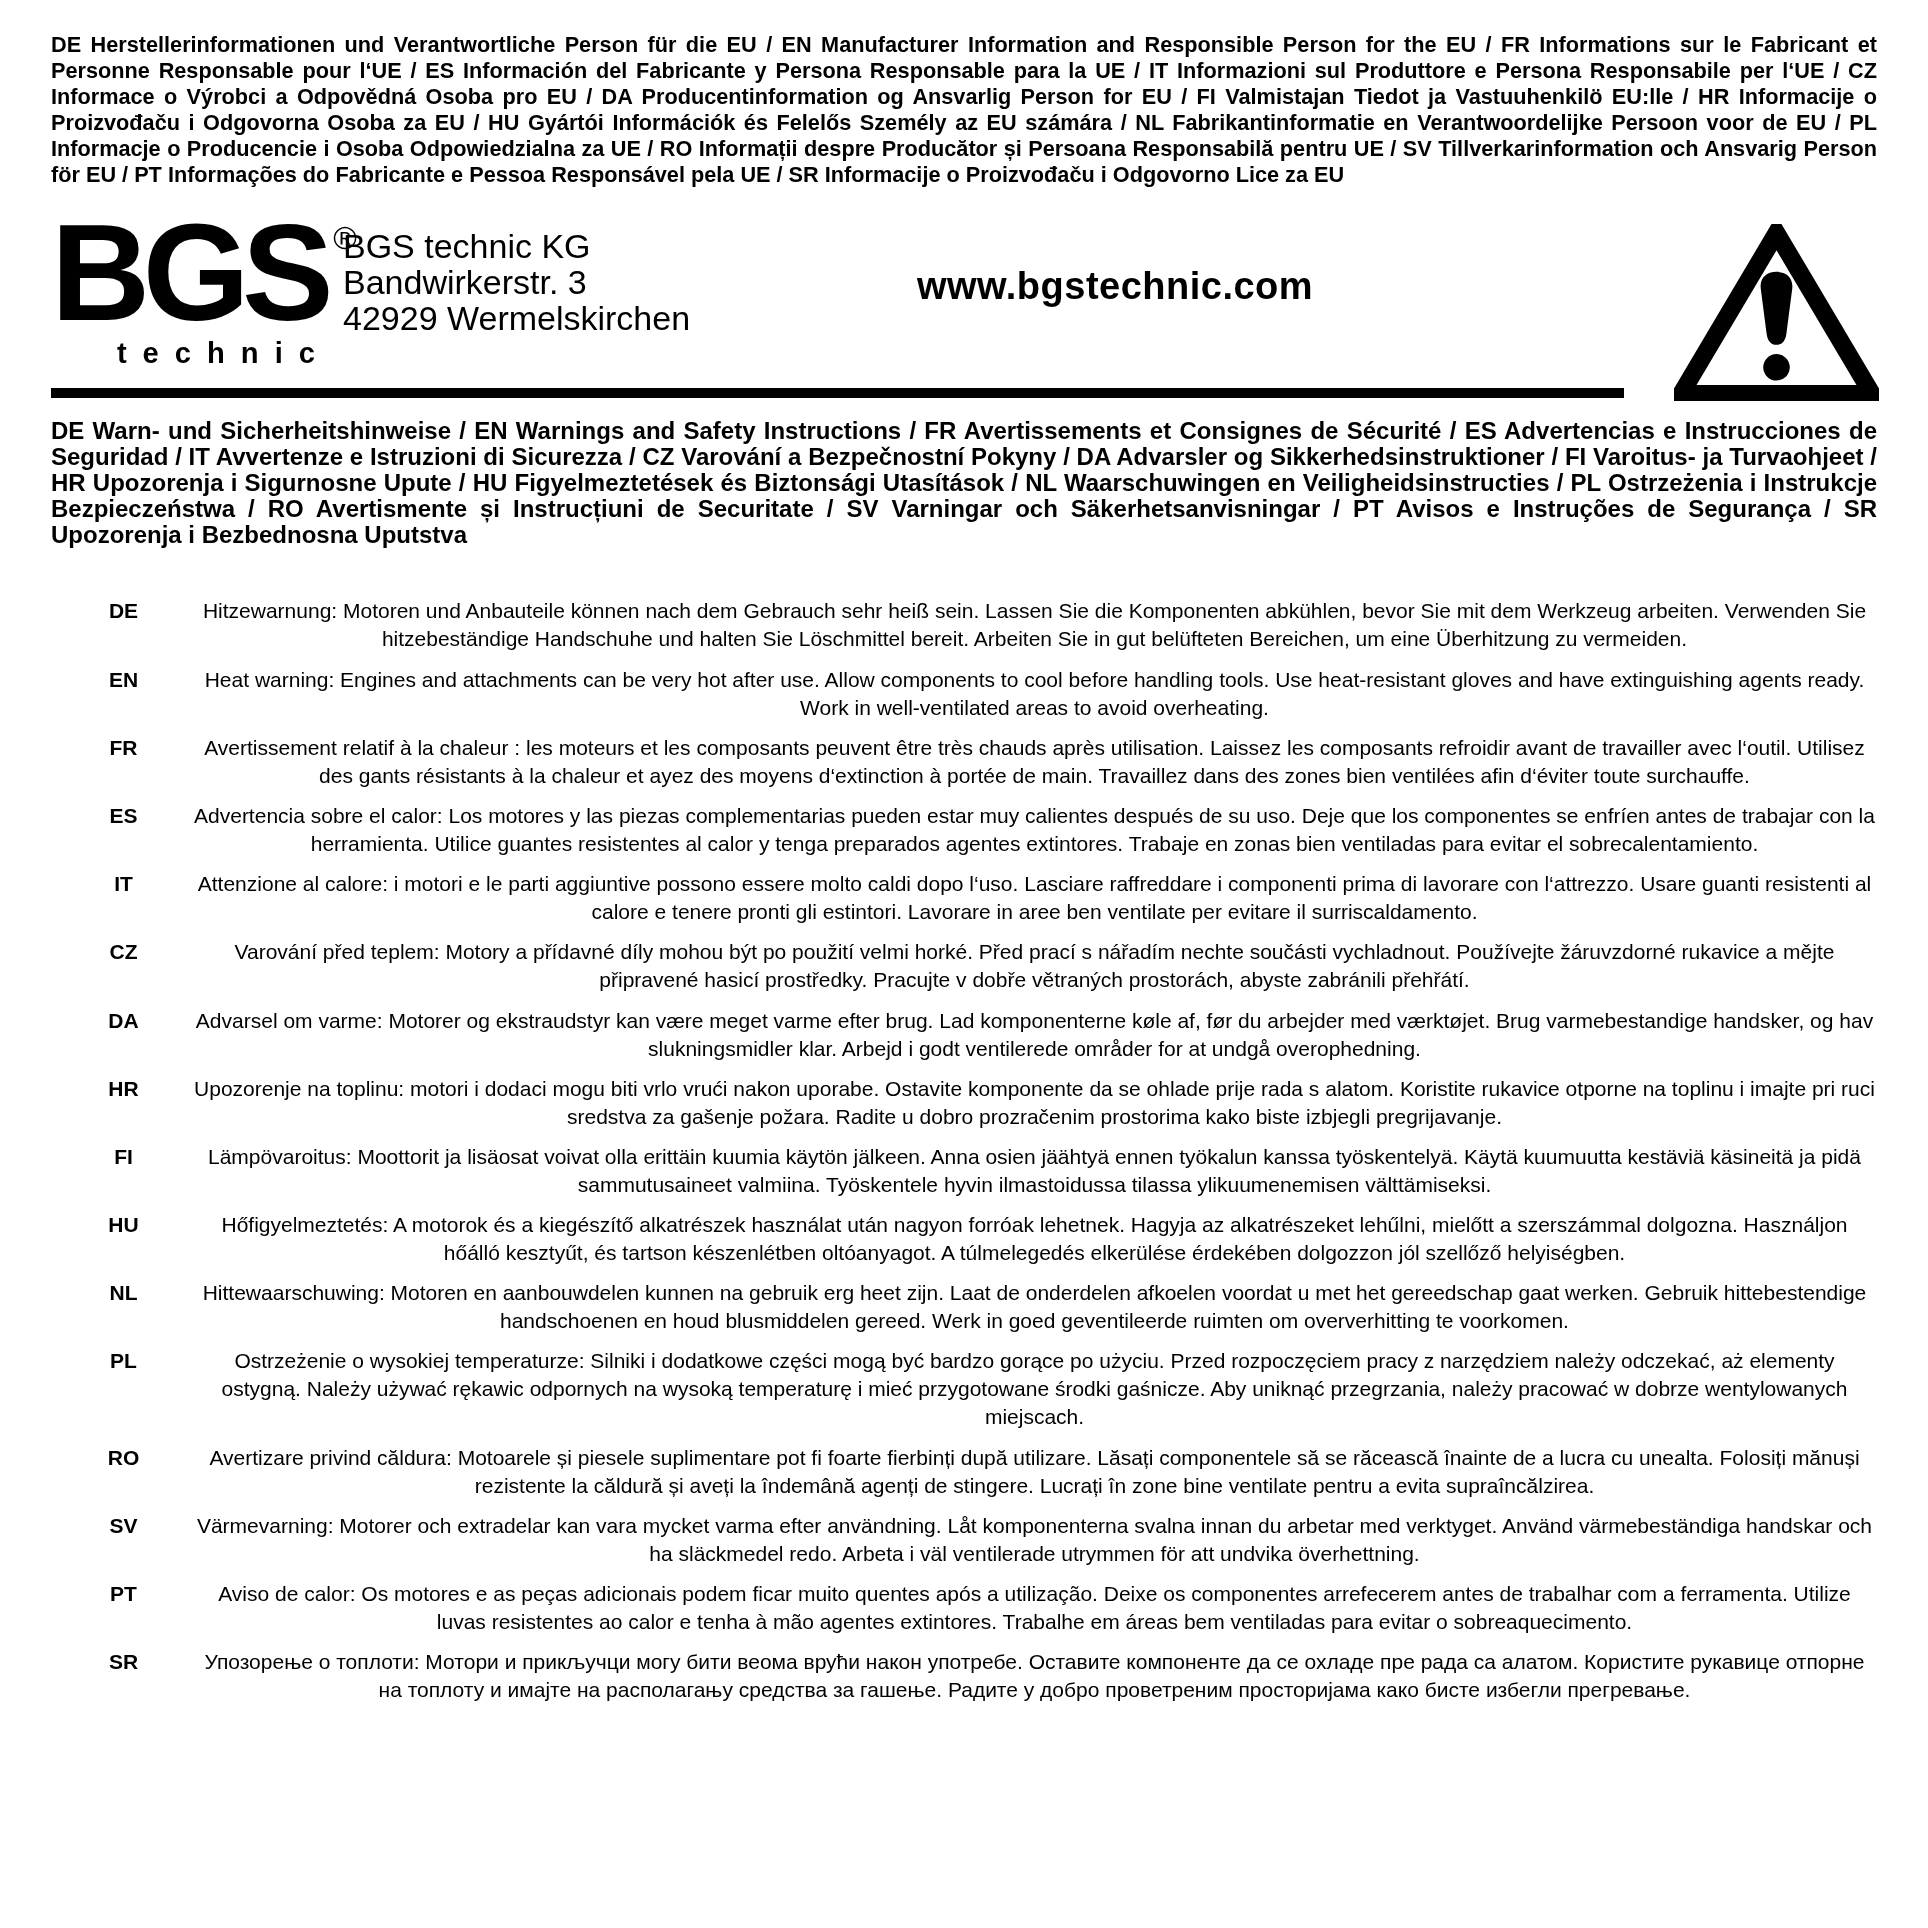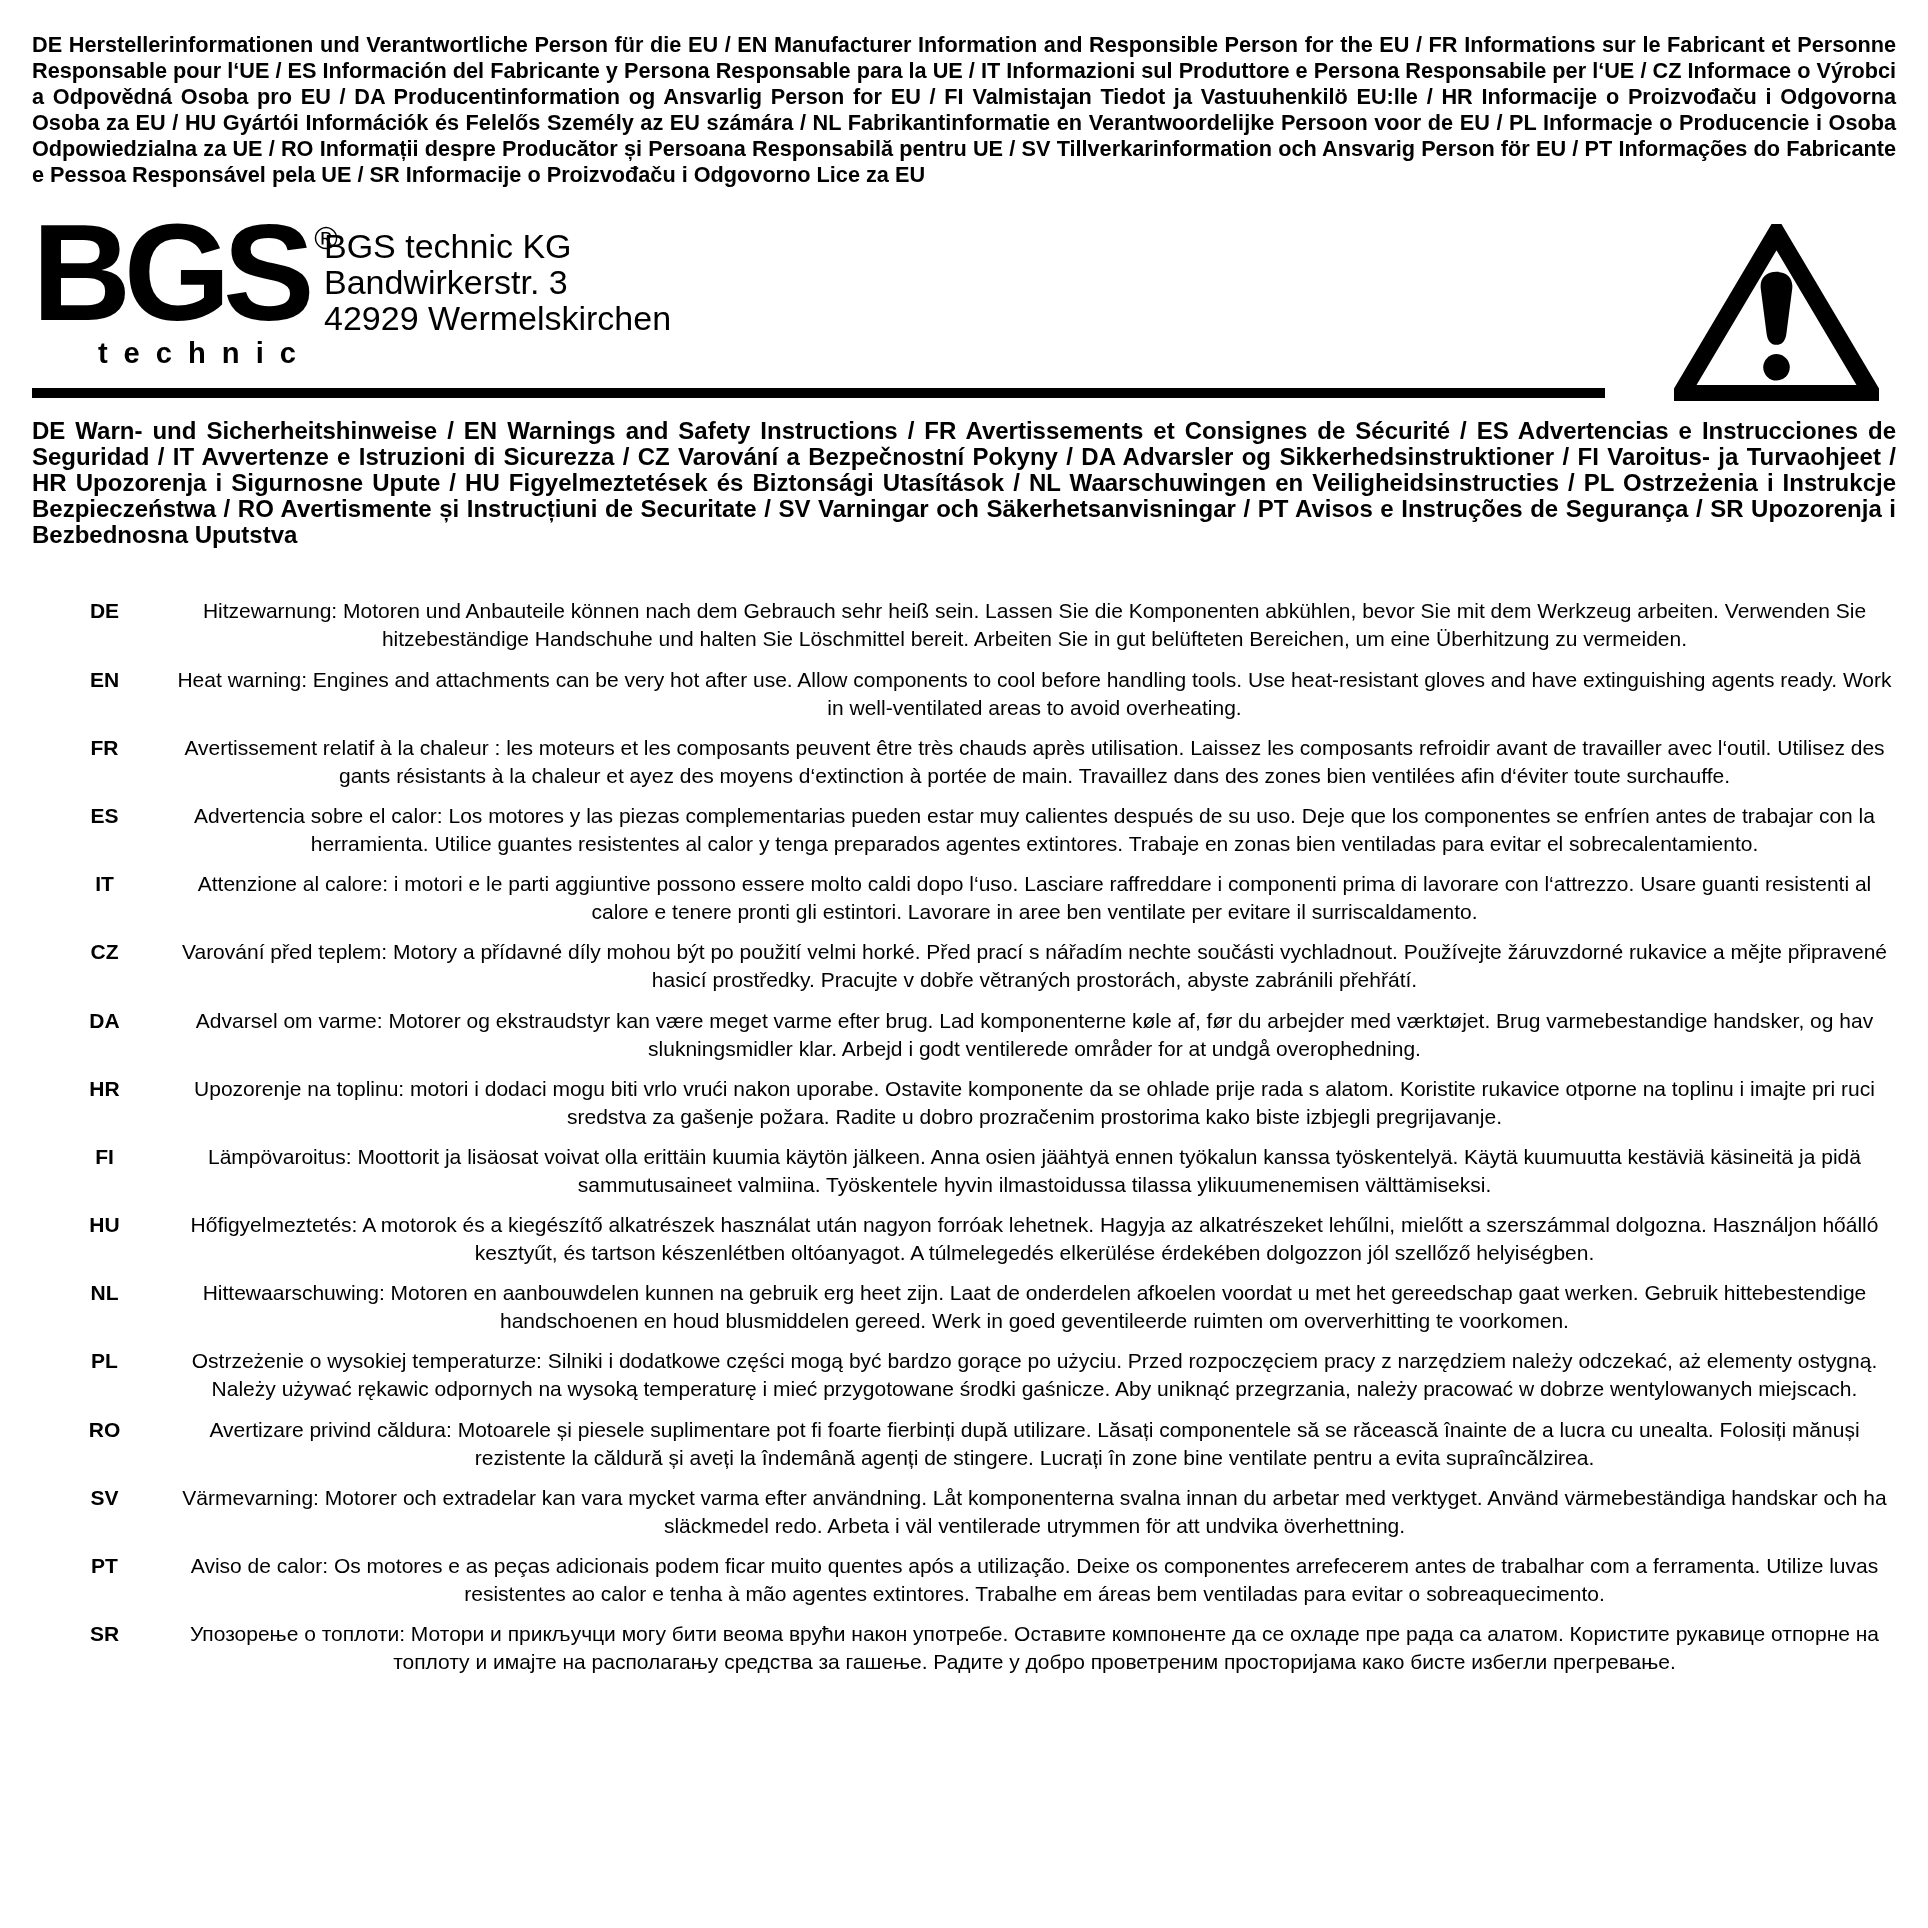--- a/index.html
+++ b/index.html
@@ -5,21 +5,21 @@
   * { box-sizing: border-box; }
   html, body { margin: 0; padding: 0; }
   body {
     width: 1928px; height: 1928px;
     background: #ffffff; color: #000000;
     font-family: "Liberation Sans", sans-serif;
   }
   .page {
     position: relative;
     width: 1928px; height: 1928px;
-    padding: 32px 32px;
+    padding: 32px 51px;
     overflow: hidden;
   }
   .intro {
     font-weight: bold;
     font-size: 21.7px;
     line-height: 26px;
     text-align: justify;
   }
   .company-row { position: relative; height: 168px; margin-top: 17px; }
   .logo { position: absolute; left: 0; top: 5.6px; }
@@ -55,20 +55,21 @@
       <text x="70" y="162" font-family="Liberation Sans, sans-serif" font-weight="bold" font-size="31" letter-spacing="17" fill="#000">technic</text>
     </svg>
 
     <div class="addr">
       <div>BGS technic KG</div>
       <div>Bandwirkerstr. 3</div>
       <div>42929 Wermelskirchen</div>
     </div>
 
 
+    <div class="website">www.bgstechnic.com</div>
   </div>
 
   <div class="divider"></div>
 
   <svg class="warning-triangle" width="205" height="177" viewBox="0 0 116 100">
     <path d="M58 5 L112 96 L4 96 Z" fill="#ffffff" stroke="#000000" stroke-width="10" stroke-linejoin="miter"></path>
     <path d="M58 27 c-6 0 -9.6 3.8 -8.9 9.6 l3.3 25.4 c0.5 4 2.5 6.3 5.6 6.3 s5.1 -2.3 5.6 -6.3 l3.3 -25.4 c0.7 -5.8 -2.9 -9.6 -8.9 -9.6 z" fill="#000000"></path>
     <circle cx="58" cy="81" r="7.5" fill="#000000"></circle>
   </svg>
 

